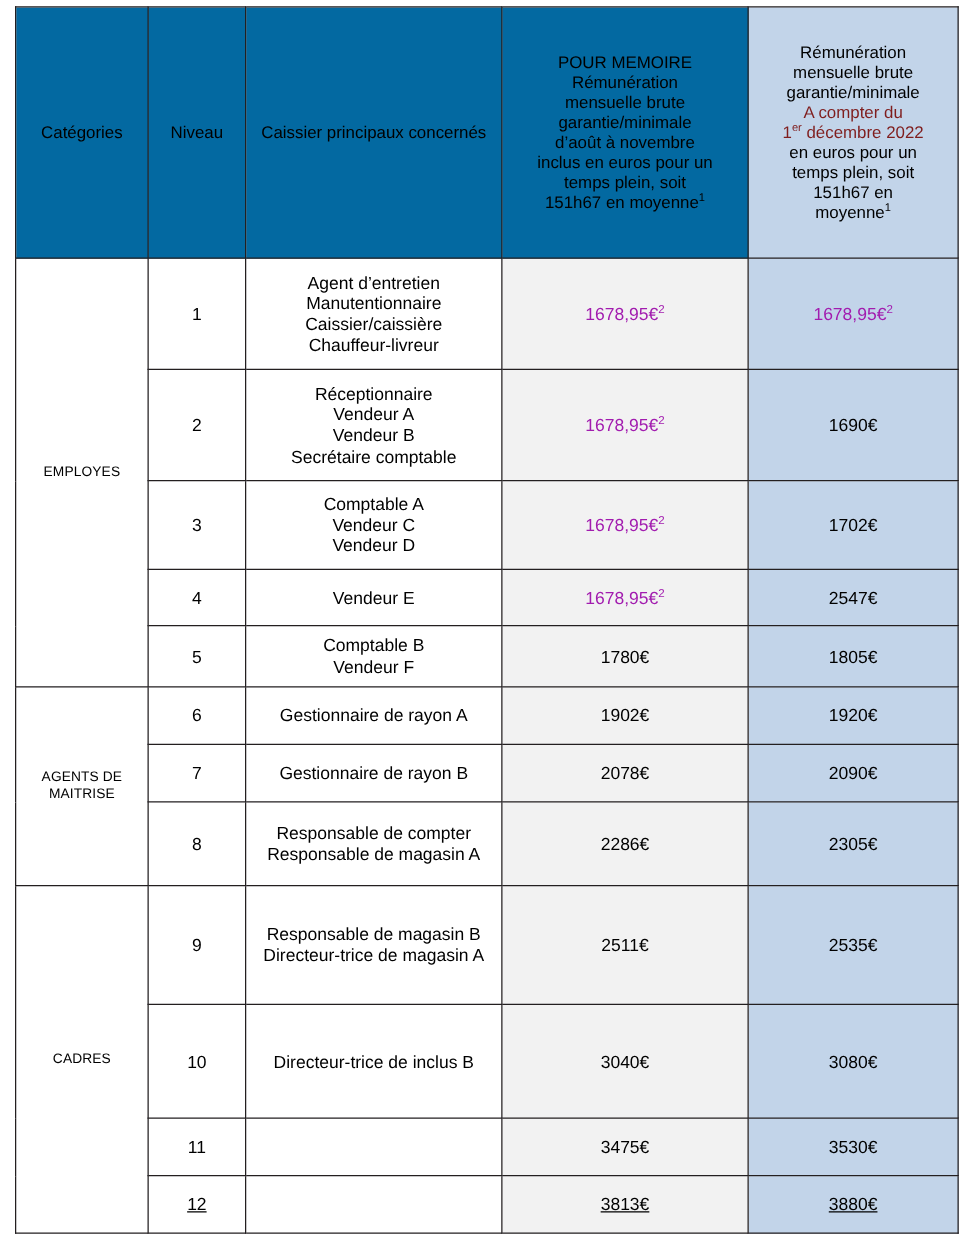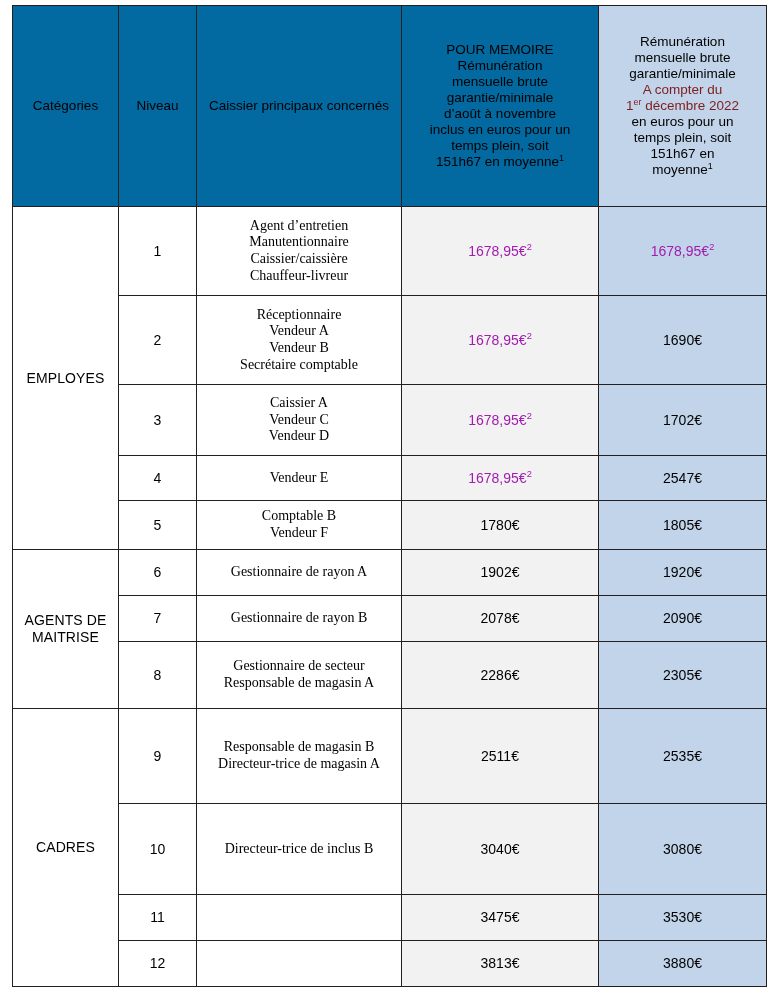--- a/index.html
+++ b/index.html
@@ -53,21 +53,21 @@
   thead th.head-new {
     background: #c2d4e9;
   }
   .head-line { display: block; }
   .red-line { color: #7f1d1d; }
   sup { font-size: 0.66em; vertical-align: super; line-height: 0; }
 
   
   td.cat-cell {
     font-weight: bold;
-    font-size: 14px;
+    font-size: 11px;
     background: #ffffff;
     letter-spacing: 0.1px;
   }
   td.level-cell {
     font-weight: bold;
     font-size: 14px;
     background: #ffffff;
   }
   td.jobs-cell {
     background: #ffffff;
@@ -83,40 +83,40 @@
     font-size: 14px;
     font-weight: bold;
   }
   td.memo-cell.hl, td.new-cell.hl {
     color: #a21caf;
     font-weight: bold;
   }
   td.memo-cell.plain { font-weight: normal; margin-top: 36px; }
   td.new-cell.plain  { font-weight: normal; }
 
-  .job-line { display: block; font-family: Liberation Serif, serif; }
+  .job-line { display: block; }
 
   
   tr.r1  td { height: 84px; }
   tr.r2  td { height: 84px; }
   tr.r3  td { height: 66px; }
   tr.r4  td { height: 40px; }
   tr.r5  td { height: 44px; }
   tr.r6  td { height: 41px; }
   tr.r7  td { height: 41px; }
   tr.r8  td { height: 62px; }
   tr.r9  td { height: 90px; }
   tr.r10 td { height: 86px; }
   tr.r11 td { height: 41px; }
   tr.r12 td { height: 41px; }
 
   
   tr.group-start > td { border-top: 2.6px solid #231f20; }
   thead th { border-bottom: 2.6px solid #231f20; }
-  tr.last-row > td { border-bottom: 2.6px solid #231f20; }
+  tr.last-row > td { border-bottom: 2.6px solid #231f20; text-decoration: underline; }
 </style>
 </head>
 <body>
 
 <table id="salary-grid">
   <colgroup>
     <col class="c-cat">
       <col class="c-niv">
       <col class="c-emp">
       <col class="c-mem">
@@ -173,21 +173,21 @@
         <span class="job-line">Vendeur B</span>
         <span class="job-line">Secrétaire comptable</span>
       </td>
       <td class="memo-cell hl"><span>1678,95€</span><sup>2</sup></td>
       <td class="new-cell">1690€</td>
     </tr>
 
     <tr class="r3">
       <td class="level-cell">3</td>
       <td class="jobs-cell">
-        <span class="job-line">Caissier A</span>
+        <span class="job-line">Comptable A</span>
         <span class="job-line">Vendeur C</span>
         <span class="job-line">Vendeur D</span>
       </td>
       <td class="memo-cell hl"><span>1678,95€</span><sup>2</sup></td>
       <td class="new-cell">1702€</td>
     </tr>
 
     <tr class="r4">
       <td class="level-cell">4</td>
       <td class="jobs-cell">
@@ -225,21 +225,21 @@
       <td class="jobs-cell">
         <span class="job-line">Gestionnaire de rayon B</span>
       </td>
       <td class="memo-cell plain">2078€</td>
       <td class="new-cell plain">2090€</td>
     </tr>
 
     <tr class="r8">
       <td class="level-cell">8</td>
       <td class="jobs-cell">
-        <span class="job-line">Gestionnaire de secteur</span>
+        <span class="job-line">Responsable de compter</span>
         <span class="job-line">Responsable de magasin A</span>
       </td>
       <td class="memo-cell plain">2286€</td>
       <td class="new-cell plain">2305€</td>
     </tr>
 
     <tr class="r9 group-start">
       <td class="cat-cell" rowspan="4">CADRES</td>
       <td class="level-cell">9</td>
       <td class="jobs-cell">

